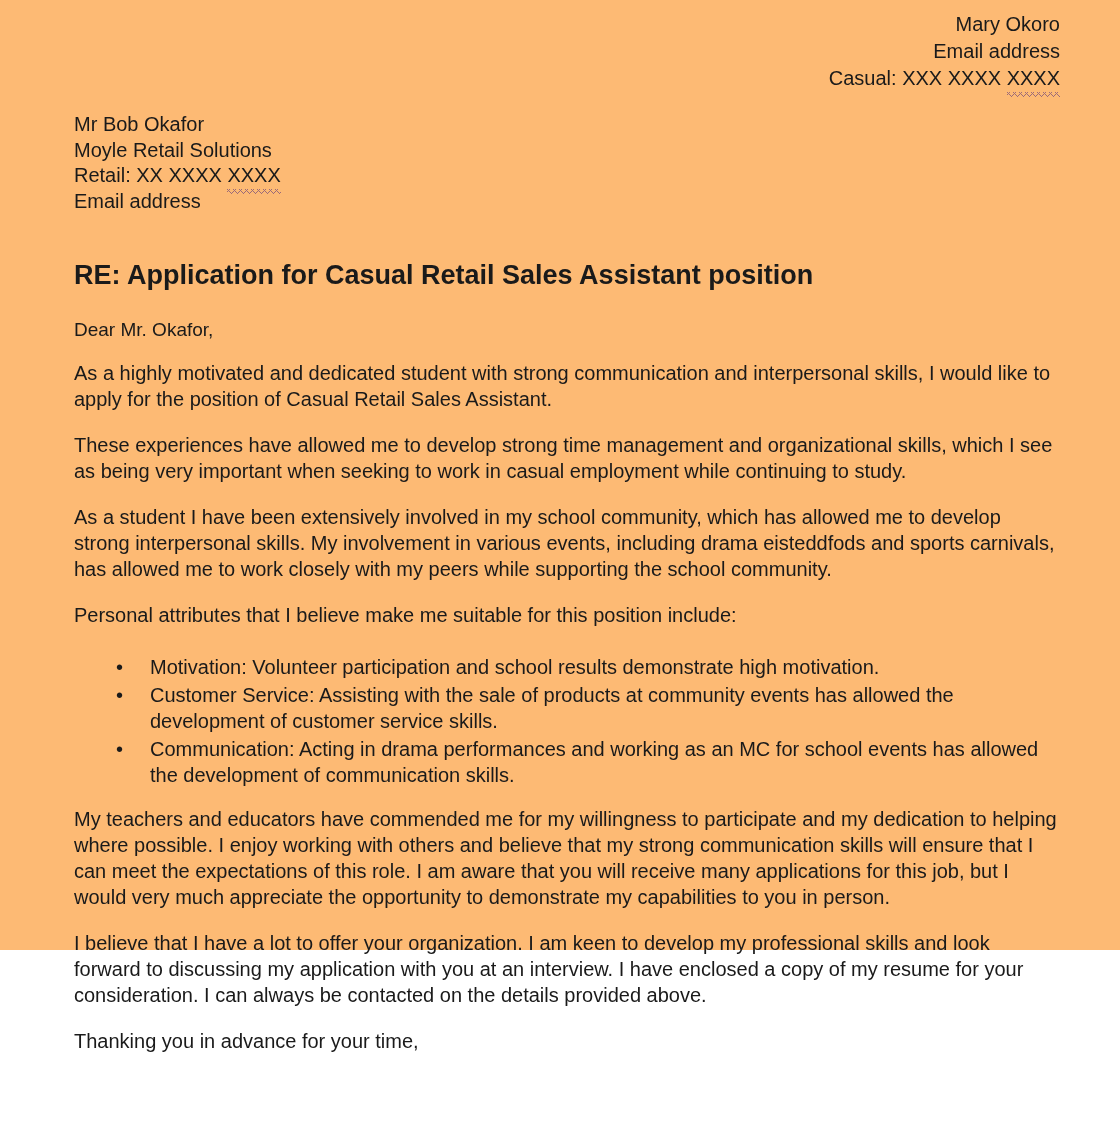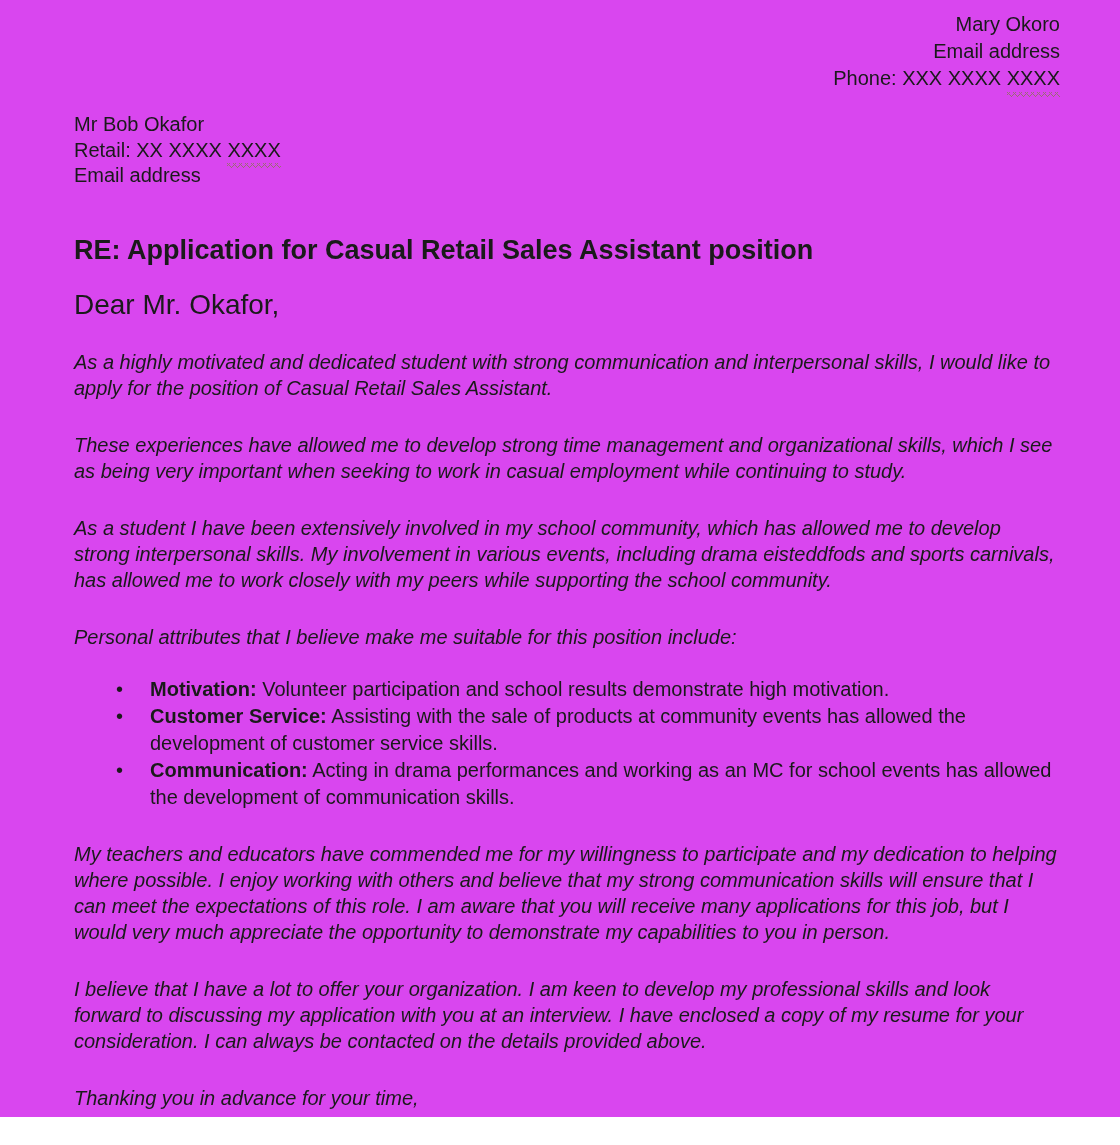--- a/index.html
+++ b/index.html
@@ -10,22 +10,22 @@
   body {
     width: 1120px;
     height: 1145px;
     font-family: "Liberation Sans", sans-serif;
     color: #1a1a1a;
     overflow: hidden;
   }
   .page {
     position: relative;
     width: 1120px;
-    height: 1117px;
-    background: #d946ef;
+    height: 950px;
+    background: #fdba74;
     box-sizing: border-box;
     padding: 0;
   }
   .content {
     position: absolute;
     left: 74px;
     top: 0;
     width: 986px;
   }
 
@@ -51,31 +51,30 @@
   .subject {
     margin-top: 48px;
     font-size: 27px;
     font-weight: bold;
     line-height: 26px;
   }
 
   
   .salutation {
     margin-top: 29px;
-    font-size: 28px;
+    font-size: 19px;
     line-height: 26px;
   }
 
   
   .para {
-    margin-top: 31px;
+    margin-top: 17px;
     font-size: 20px;
     line-height: 26px;
     text-align: left;
-    font-style: italic;
   }
 
   
   .bullets {
     margin: 26px 0 0 0;
     padding: 0;
     list-style: none;
   }
   .bullet-item {
     position: relative;
@@ -85,21 +84,21 @@
     margin-bottom: 1px;
   }
   .bullet-item .dot {
     position: absolute;
     left: 42px;
     top: 0;
     font-size: 20px;
     line-height: 26.5px;
   }
   .bullet-item .term {
-    font-weight: bold;
+    font-weight: normal;
   }
 
   
   .squiggle {
     position: relative;
     display: inline-block;
     text-align: center;
   }
   .squiggle::after {
     content: "";
@@ -118,25 +117,26 @@
 </style>
 </head>
 <body>
 
 <div class="page">
   <div class="content">
 
     <div class="sender-block">
       <div class="sender-line">Mary Okoro</div>
       <div class="sender-line">Email address</div>
-      <div class="sender-line"><span>Phone: XXX XXXX </span><span class="squiggle">XXXX</span></div>
+      <div class="sender-line"><span>Casual: XXX XXXX </span><span class="squiggle">XXXX</span></div>
     </div>
 
     <div class="recipient-block">
       <div>Mr Bob Okafor</div>
+      <div>Moyle Retail Solutions</div>
       <div><span>Retail: XX XXXX </span><span class="squiggle">XXXX</span></div>
       <div>Email address</div>
     </div>
 
     <div class="subject">RE: Application for Casual Retail Sales Assistant position</div>
 
     <div class="salutation">Dear Mr. Okafor,</div>
 
     <p class="para">As a highly motivated and dedicated student with strong communication and interpersonal skills, I would like to apply for the position of Casual Retail Sales Assistant.</p>
     <p class="para">These experiences have allowed me to develop strong time management and organizational skills, which I see as being very important when seeking to work in casual employment while continuing to study.</p>

